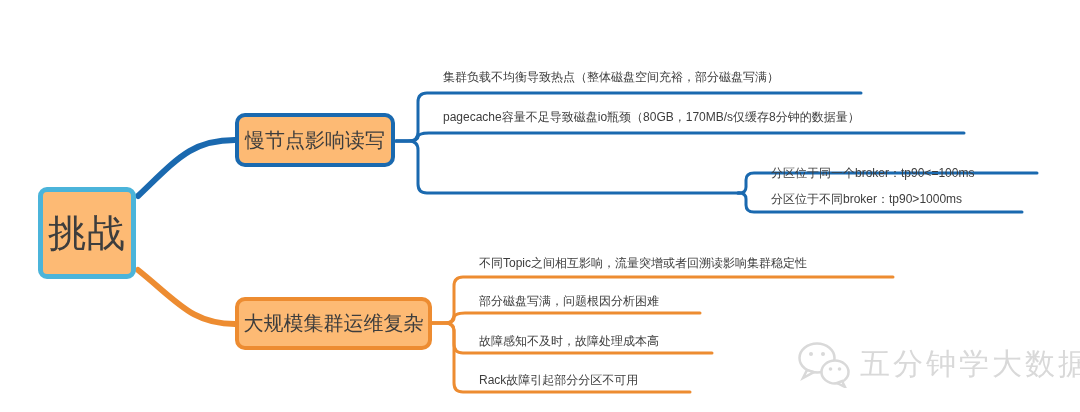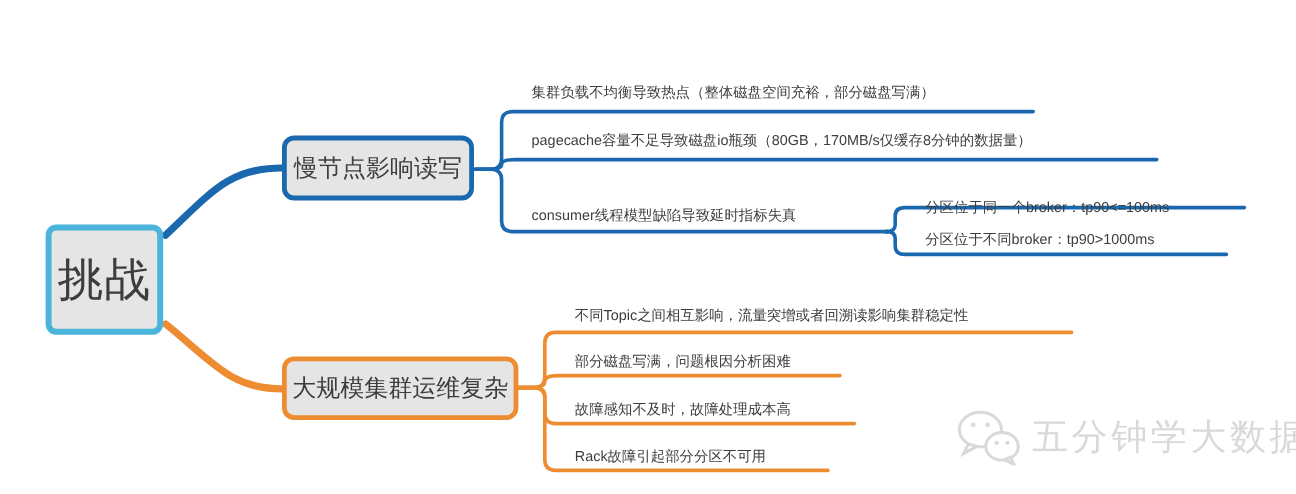--- a/index.html
+++ b/index.html
@@ -10,21 +10,21 @@
     font-family: "Liberation Sans", "DejaVu Sans", sans-serif;
     color: #3d3d3d;
     overflow: hidden;
   }
   #stage { position: absolute; inset: 0; width: 1080px; height: 412px; }
   #connectors { position: absolute; left: 0; top: 0; width: 1080px; height: 412px; z-index: 1; }
 
   .node {
     position: absolute;
     display: flex; align-items: center; justify-content: center;
-    background: #e5e5e5;
+    background: #fdba74;
     white-space: nowrap;
     z-index: 2;
     color: #3d3d3d;
   }
   .node-root {
     left: 38px; top: 187px; width: 98px; height: 92px;
     border: 5px solid #4bb4da; border-radius: 9px;
     font-size: 38px; letter-spacing: 1px;
   }
   .node-blue {
@@ -97,21 +97,20 @@
   </svg>
 
   <div class="node node-root">挑战</div>
 
   <div class="node node-blue">慢节点影响读写</div>
 
   <div class="node node-orange">大规模集群运维复杂</div>
 
   <div class="leaf b1">集群负载不均衡导致热点（整体磁盘空间充裕，部分磁盘写满）</div>
   <div class="leaf b2">pagecache容量不足导致磁盘io瓶颈（80GB，170MB/s仅缓存8分钟的数据量）</div>
-  <div class="leaf b3">consumer线程模型缺陷导致延时指标失真</div>
   <div class="leaf s1">分区位于同一个broker：tp90&lt;=100ms</div>
   <div class="leaf s2">分区位于不同broker：tp90&gt;1000ms</div>
 
   <div class="leaf o1">不同Topic之间相互影响，流量突增或者回溯读影响集群稳定性</div>
   <div class="leaf o2">部分磁盘写满，问题根因分析困难</div>
   <div class="leaf o4">Rack故障引起部分分区不可用</div>
   <div class="leaf o3">故障感知不及时，故障处理成本高</div>
 
   <div class="watermark">
     <svg class="wm-icon" viewBox="0 0 54 48" xmlns="http://www.w3.org/2000/svg">

